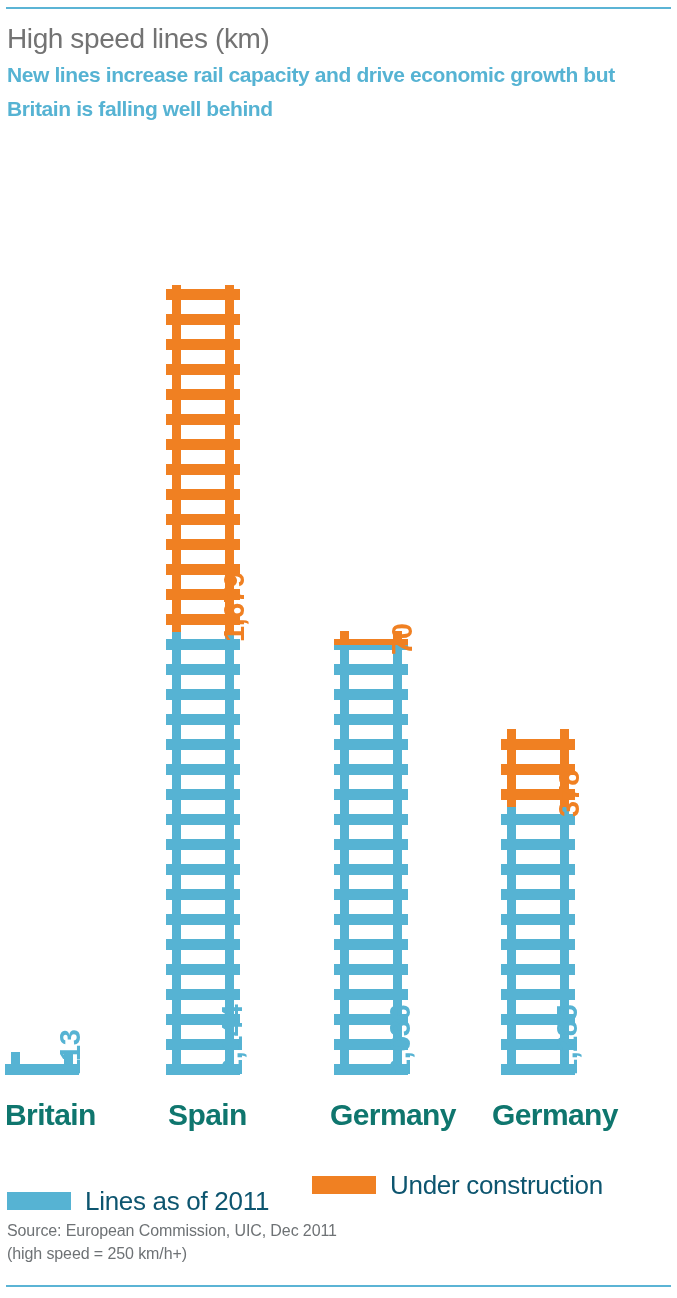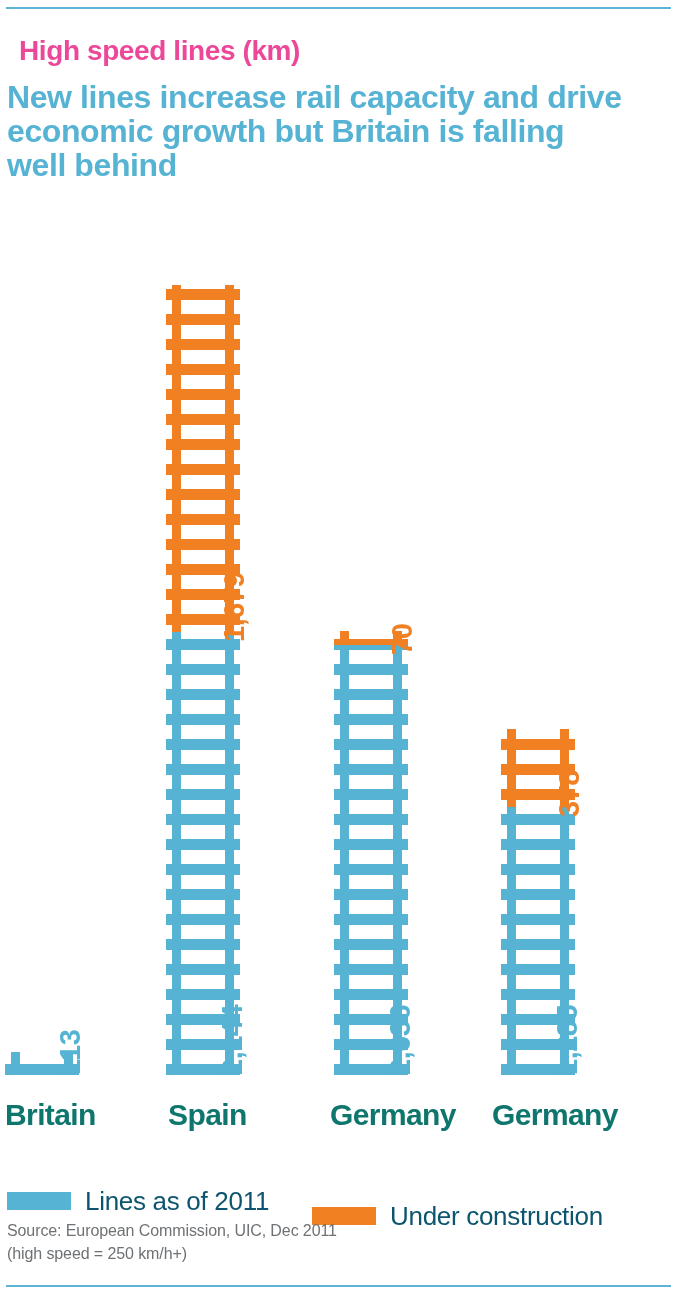--- a/index.html
+++ b/index.html
@@ -29,28 +29,28 @@
     left: 6px; right: 6px;
     top: 1285px;
     height: 2px;
     background: #5bb4d5;
   }
 
   
   .header { position: absolute; left: 7px; top: 22px; width: 640px; }
   .title {
     font-size: 28px;
-    font-weight: bold;
-    color: #ec4899;
+    font-weight: normal;
+    color: #737373;
     letter-spacing: -0.4px;
     line-height: 34px;
-    margin: 12px;
+    margin: 0;
   }
   .subtitle {
-    font-size: 32px;
+    font-size: 21px;
     font-weight: bold;
     color: #56b3d3;
     letter-spacing: -0.4px;
     line-height: 34px;
     margin: 2px 0 0 0;
     max-width: 622px;
   }
 
   
   .plot {
@@ -125,21 +125,21 @@
   .legend-text {
     margin-left: 14px;
     font-size: 26px;
     font-weight: normal;
     color: #0d556f;
     letter-spacing: -0.3px;
     white-space: nowrap;
     line-height: 26px;
   }
   #legend-0 { left: 7px; margin-top: 16px; }
-  #legend-1 { left: 312px; margin-top: 31px; }
+  #legend-1 { left: 312px; }
 
   
   .source {
     position: absolute;
     left: 7px;
     top: 1219px;
     font-size: 16px;
     color: #6e7275;
     line-height: 23px;
     letter-spacing: -0.1px;

